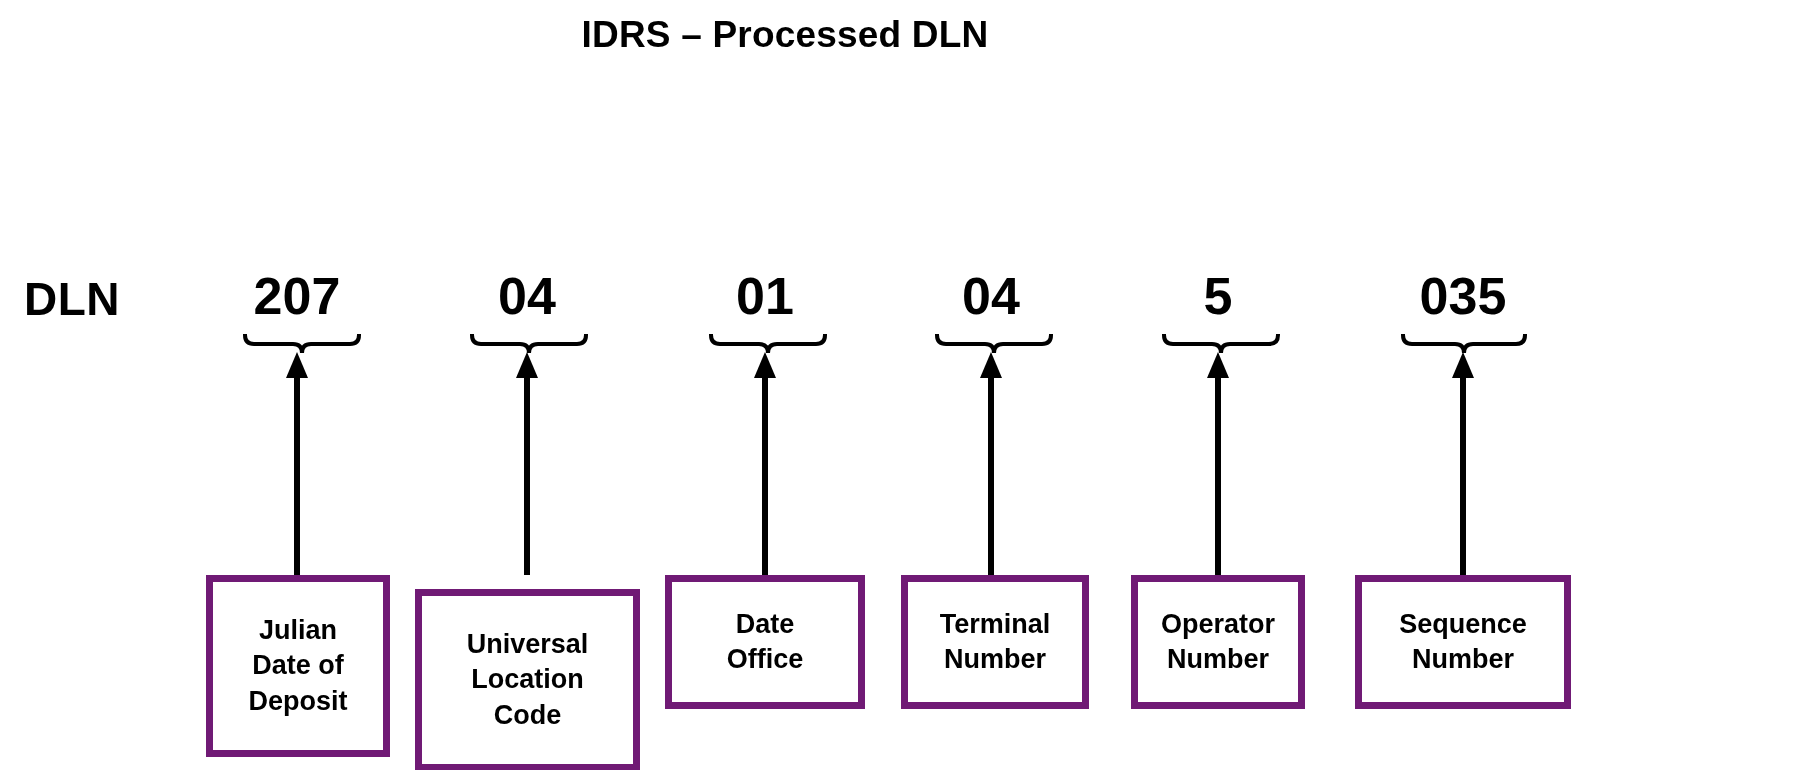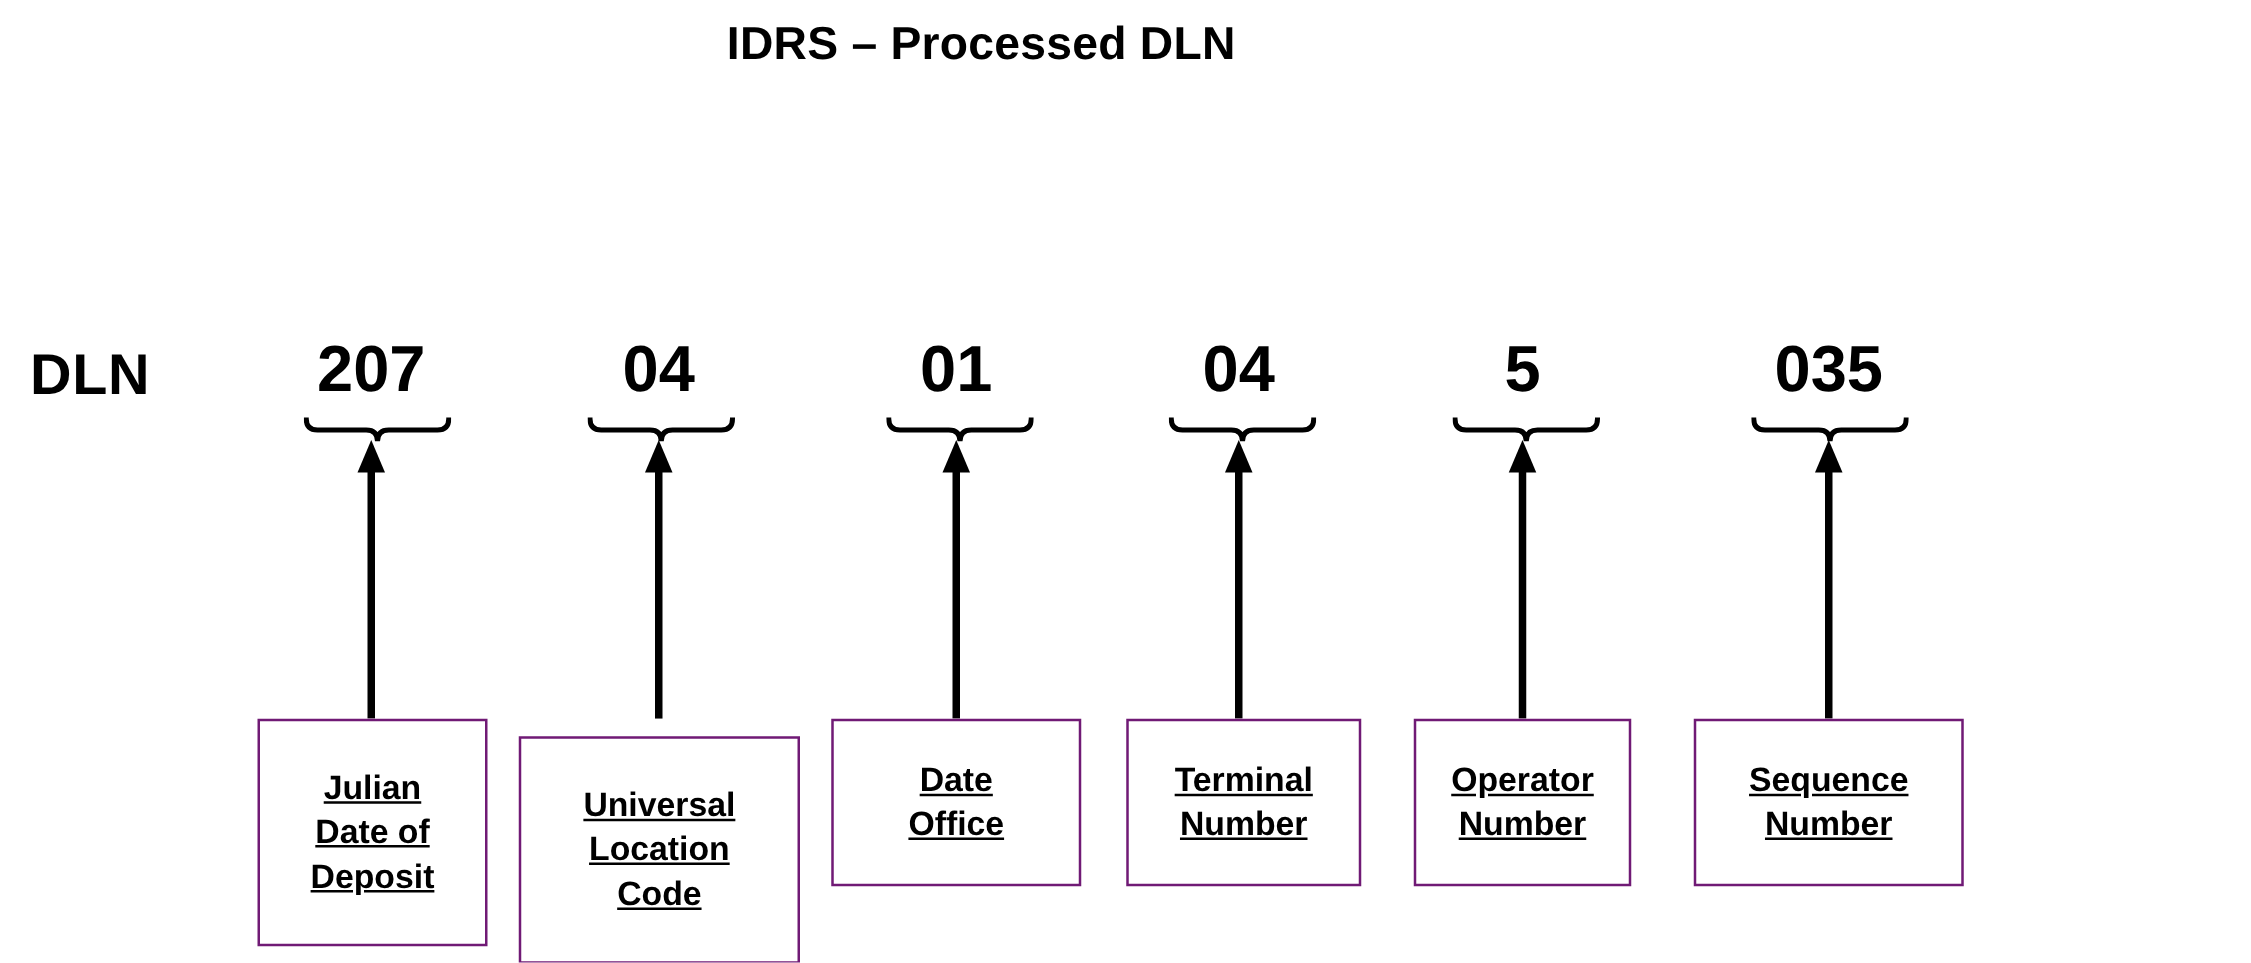--- a/index.html
+++ b/index.html
@@ -13,22 +13,22 @@
 
   .dln-label{position:absolute;left:8px;top:272px;font-size:46px;font-weight:bold;
              letter-spacing:.5px;margin-left:16px;}
 
   .digits{position:absolute;text-align:center;font-size:52px;font-weight:bold;
           line-height:1;white-space:nowrap;}
 
   .brace{position:absolute;}
   .arrow{position:absolute;}
 
-  .box{position:absolute;border:2px solid #701a75;background:#fff;
-       box-sizing:border-box;display:flex;align-items:center;justify-content:center;text-decoration:underline;}
+  .box{position:absolute;border:7px solid #701a75;background:#fff;
+       box-sizing:border-box;display:flex;align-items:center;justify-content:center;}
   .box-label{font-size:27px;font-weight:bold;line-height:1.30;text-align:center;
              white-space:pre-line;padding:0 6px;}
 </style>
 </head>
 <body>
 
 <div id="stage">
 
   <div class="title">IDRS – Processed DLN</div>
 

